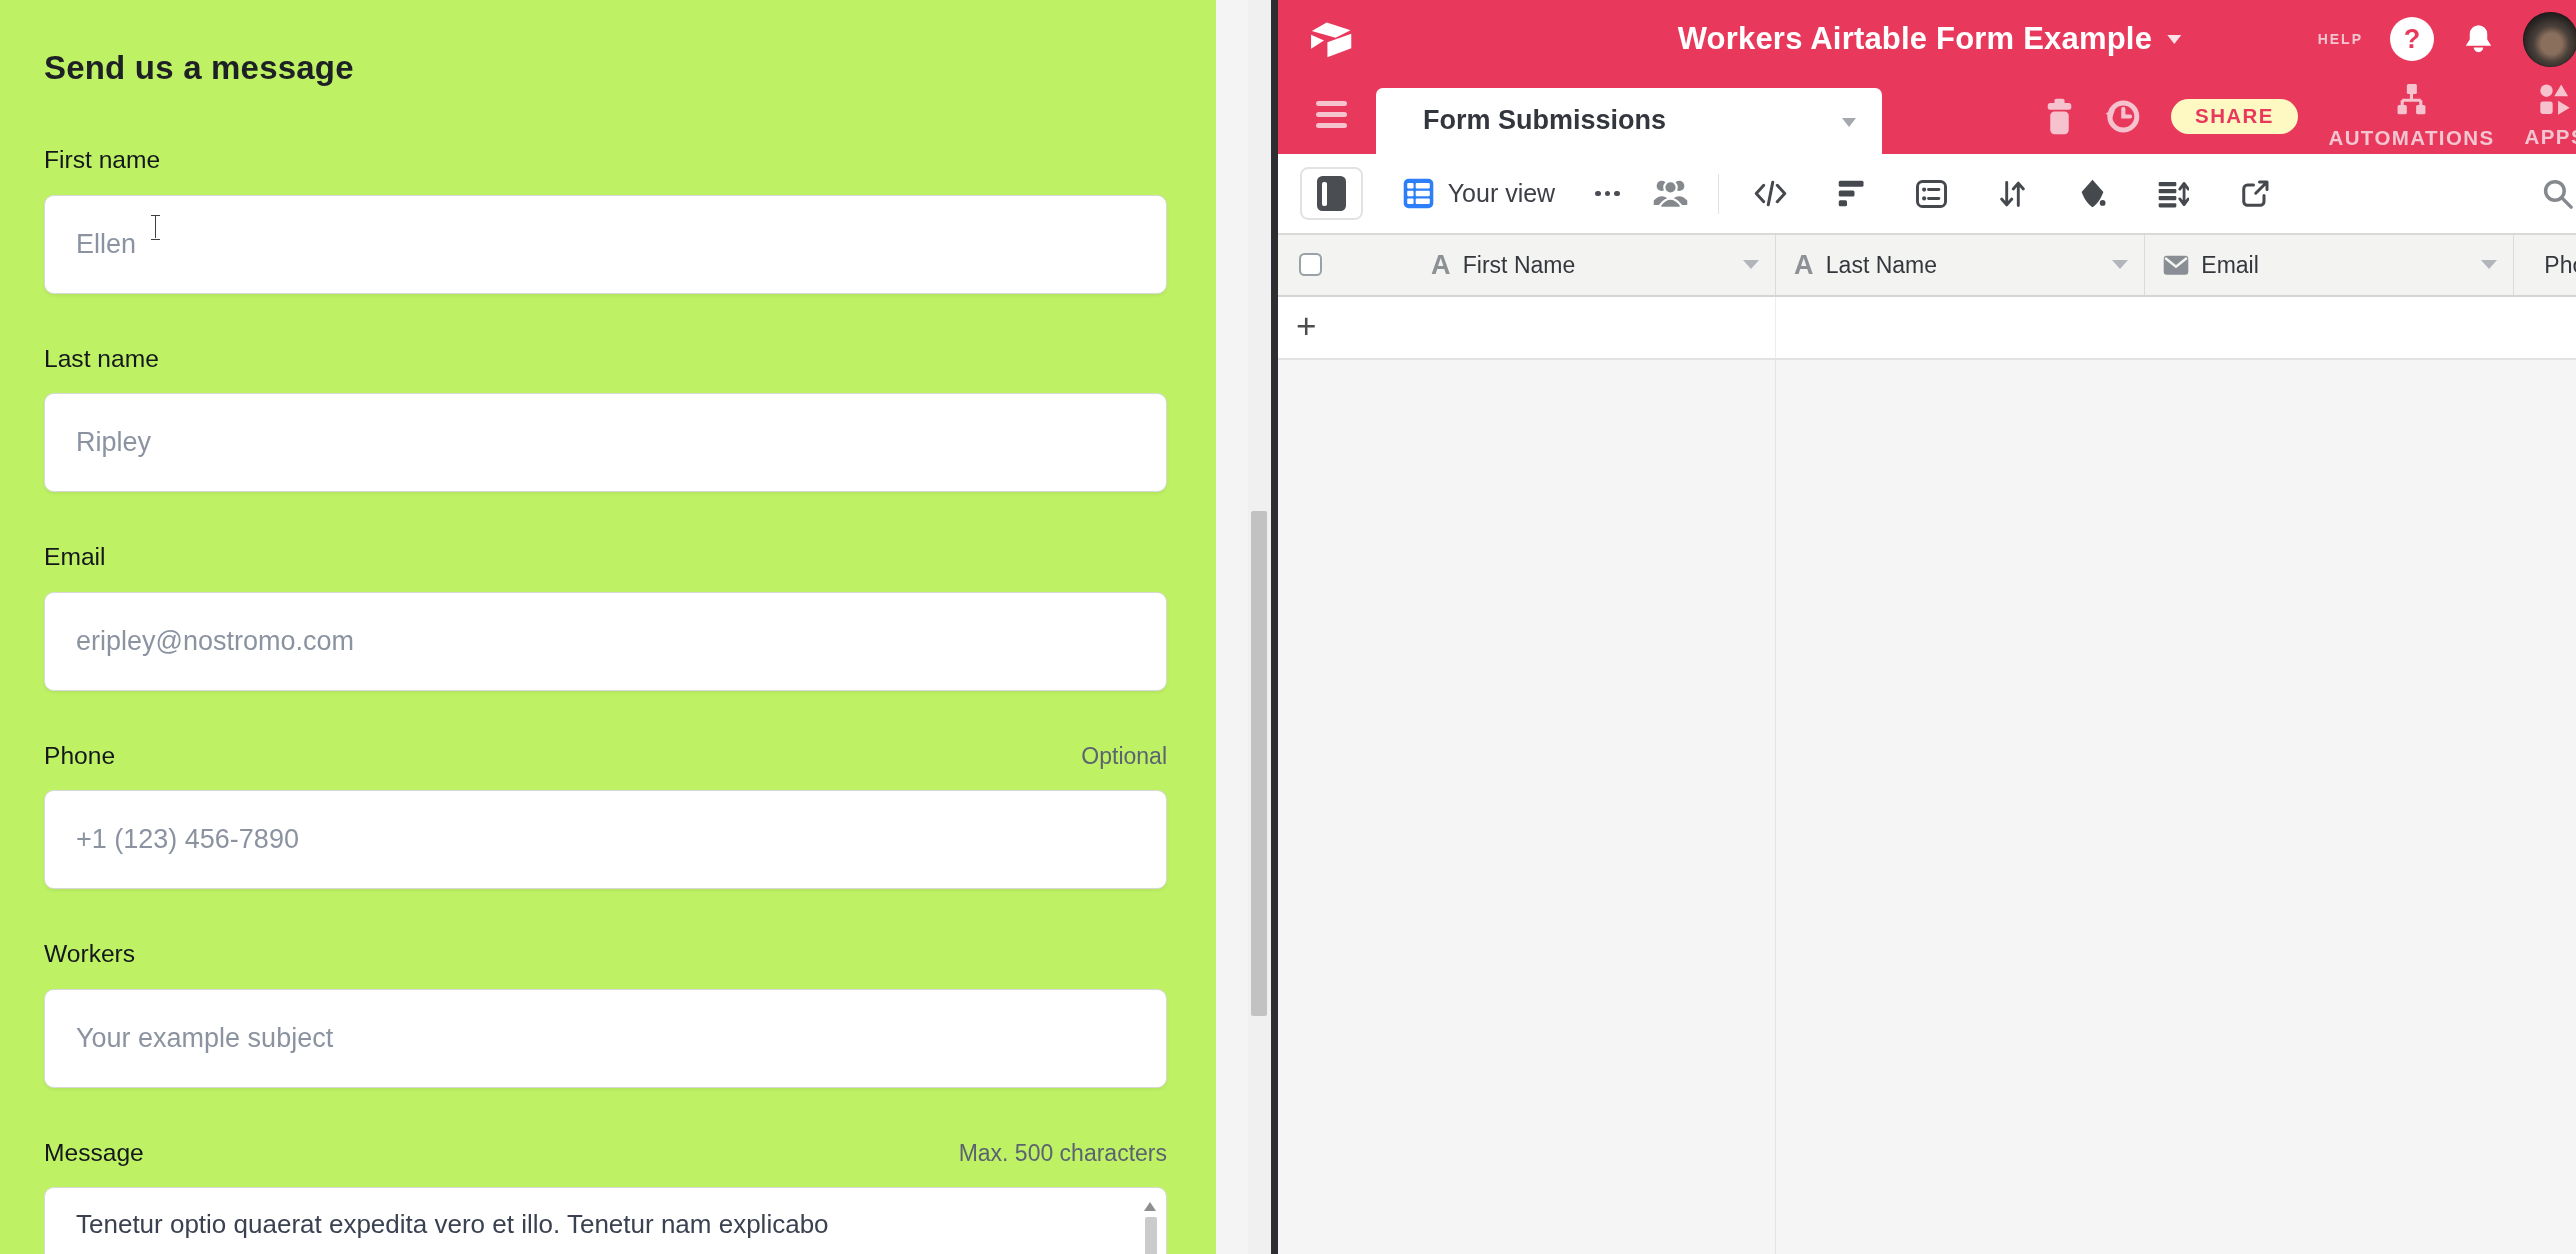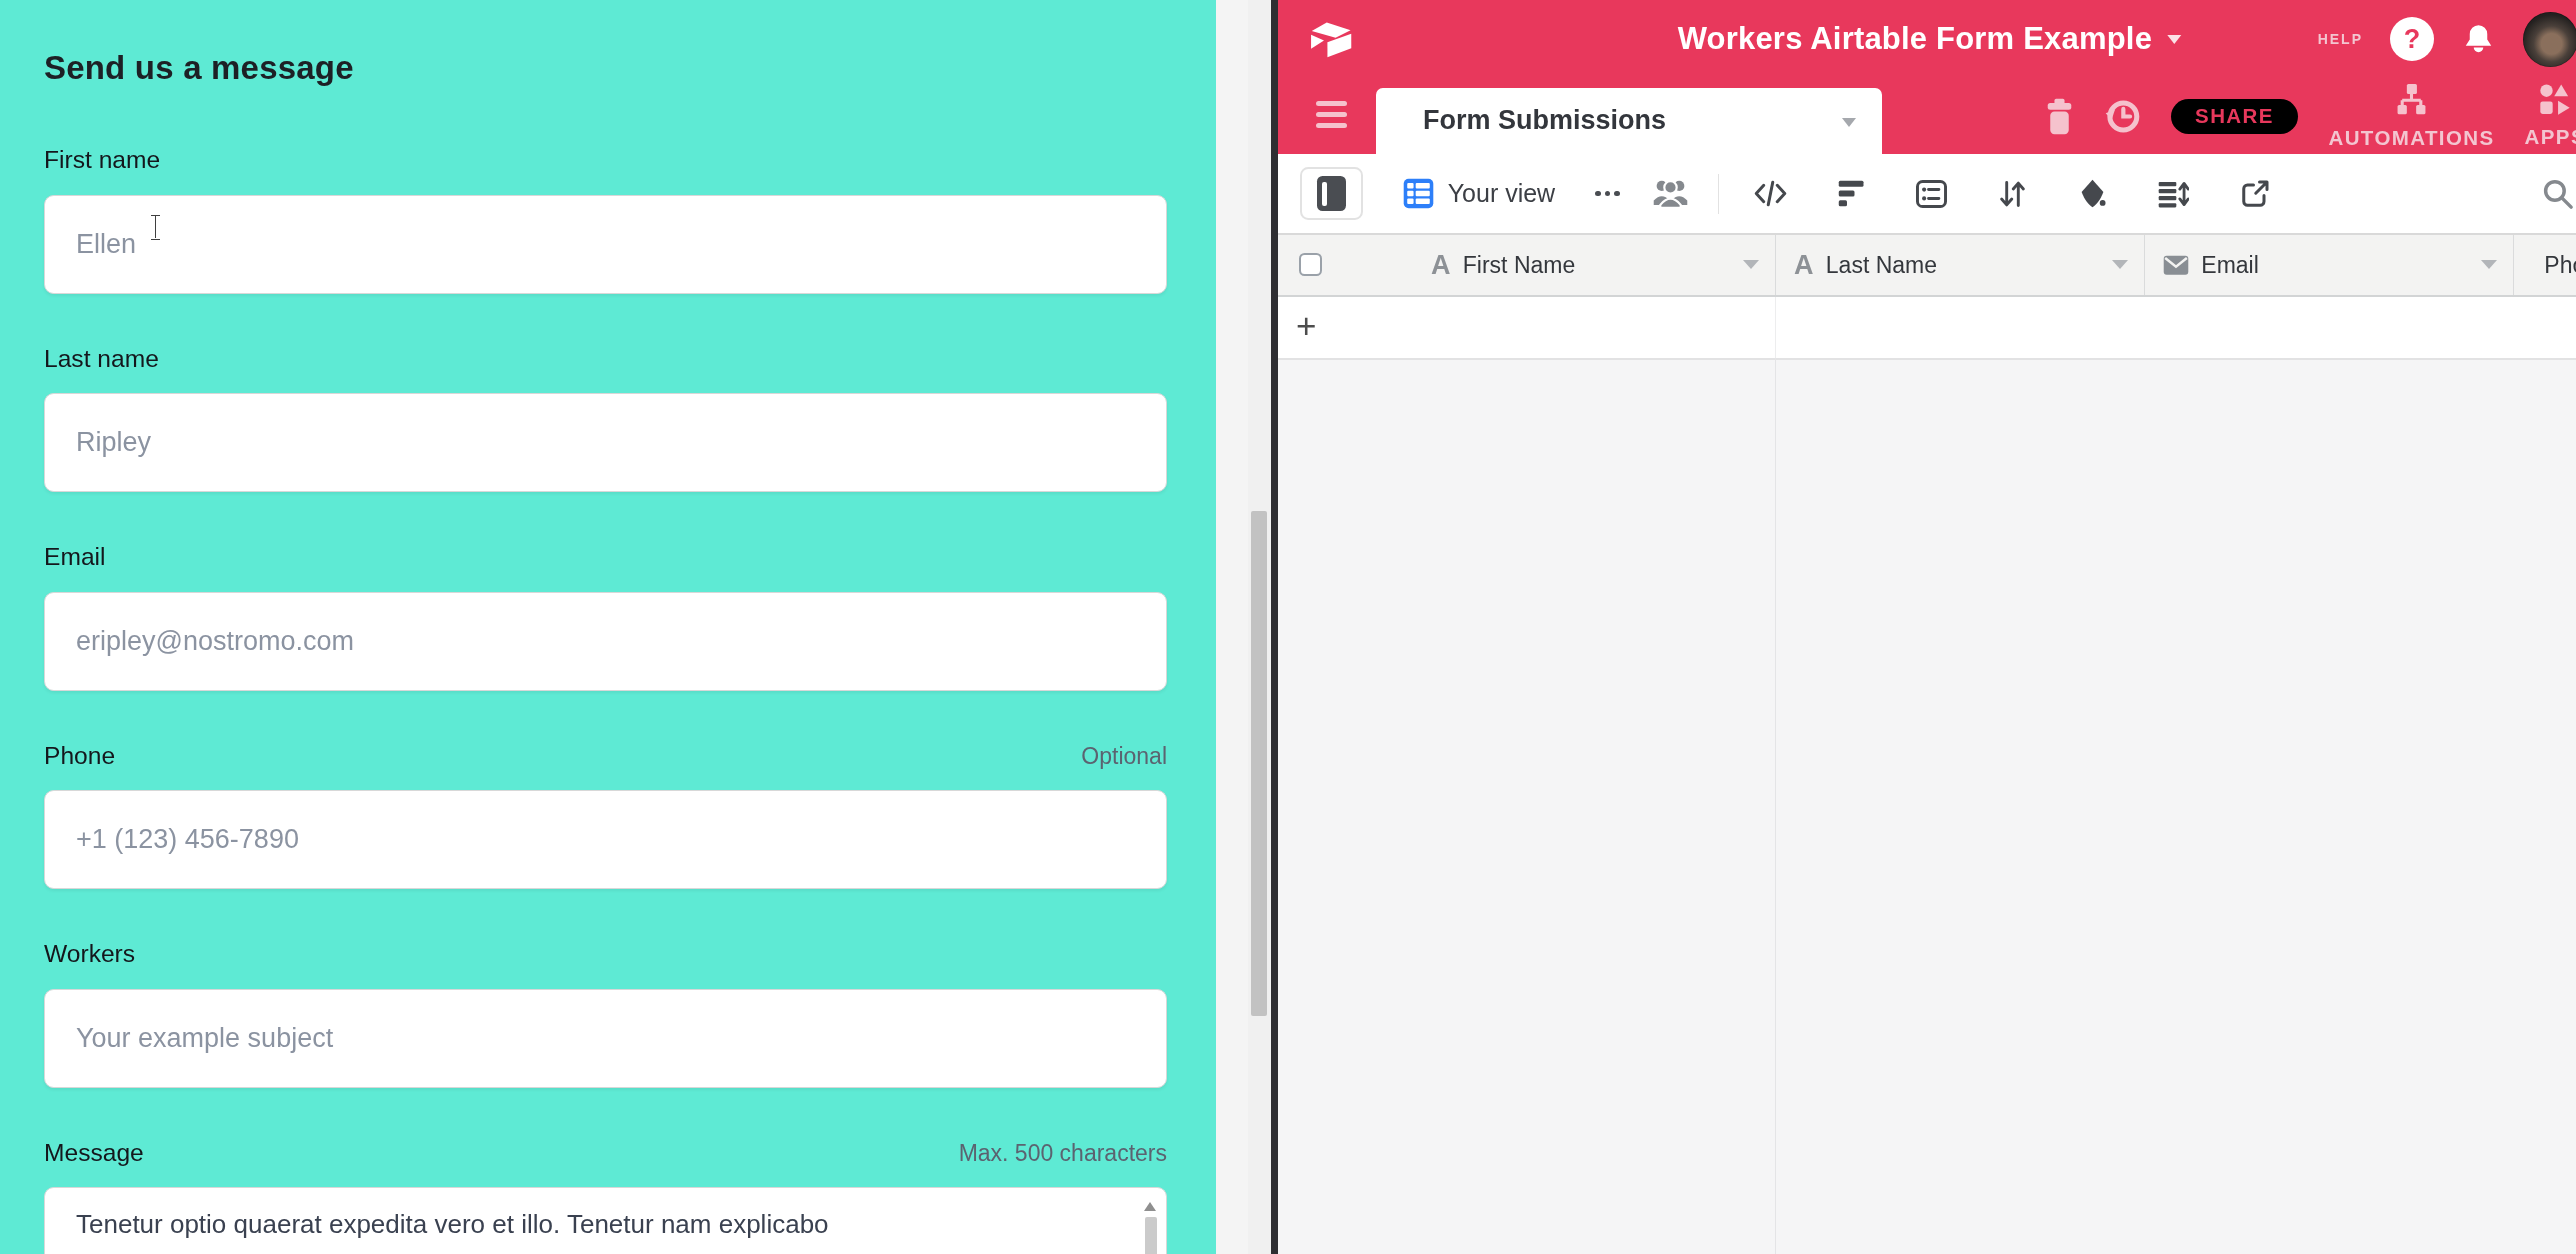--- a/index.html
+++ b/index.html
@@ -1,21 +1,21 @@
 <!DOCTYPE html>
 <html style="font-size:11px"><head>
 <meta charset="utf-8">
 <style>
   html,body{margin:0;padding:0;}
   body{
     width:2576px;height:1255px;position:relative;overflow:hidden;background:#ffffff;
     font-family:"Liberation Sans","DejaVu Sans",sans-serif;
   }
   
-  .left-pane{position:absolute;left:0;top:0;width:1216px;height:1255px;background:#5eead4;overflow:hidden;}
+  .left-pane{position:absolute;left:0;top:0;width:1216px;height:1255px;background:#bef264;overflow:hidden;}
   .form{position:absolute;left:44px;top:49px;width:1123px;}
   .form-heading{font-size:33px;font-weight:600;color:#1d2025;margin:0 0 59px 0;letter-spacing:0.2px;}
   .field{margin-bottom:51px;}
   .label-row{display:flex;justify-content:space-between;align-items:baseline;margin-bottom:20.5px;}
   .field-label{font-size:24.6px;font-weight:500;color:#14171c;}
   .field-helper{font-size:23px;font-weight:400;color:#5b6370;}
   .text-input{
     display:block;width:100%;height:99px;box-sizing:border-box;background:#fff;
     border:1.4px solid #d8d8d8;border-radius:9.6px;padding:0 31px;font-size:27px;color:#2f3642;
     box-shadow:0 2px 3.4px rgba(0,0,0,.06);outline:none;font-family:inherit;
@@ -57,21 +57,21 @@
   
   .at-tabbar{position:absolute;left:0;top:78px;right:0;height:76px;background:#e8385c;}
   .hamburger{position:absolute;left:38px;top:22.5px;display:flex;flex-direction:column;gap:5.5px;}
   .hamburger i{display:block;width:31px;height:5.5px;border-radius:2.7px;background:#f5c2cd;}
   .table-tab{position:absolute;left:98px;top:9.6px;width:506px;height:66px;background:#ffffff;
     border-radius:6.8px 6.8px 0 0;display:flex;align-items:center;}
   .table-tab-label{margin-left:47px;font-size:27px;font-weight:600;color:#33363c;}
   .tab-caret{position:absolute;right:26px;top:30px;width:0;height:0;
     border-left:7.5px solid transparent;border-right:7.5px solid transparent;border-top:9px solid #a5a8ad;}
   .tab-right{position:absolute;right:18px;top:0;height:76px;display:flex;align-items:center;gap:30px;}
-  .share-pill{height:35px;padding:0 24.6px;border-radius:18px;background:#000000;display:flex;align-items:center;}
+  .share-pill{height:35px;padding:0 24.6px;border-radius:18px;background:#fef9c3;display:flex;align-items:center;}
   .share-pill span{font-size:20.5px;font-weight:700;letter-spacing:1.4px;color:#e8385c;}
   .pinkbtn{display:flex;align-items:center;gap:8.2px;flex-direction:column;}
   .pinkbtn span{font-size:20.5px;font-weight:700;letter-spacing:1.4px;color:#f3c5d0;}
   
   .at-toolbar{position:absolute;left:0;top:154px;right:0;height:79px;background:#ffffff;display:flex;align-items:center;}
   .panel-toggle{margin-left:22px;width:63px;height:53px;border:2px solid #e2e2e2;border-radius:8.2px;
     box-sizing:border-box;display:flex;align-items:center;justify-content:center;background:#fff;}
   .panel-toggle-glyph{position:relative;width:29px;height:35px;background:#4a4d52;border-radius:5.5px;}
   .panel-toggle-glyph:before{content:"";position:absolute;left:4.8px;top:5.5px;bottom:5.5px;width:4.8px;background:#fff;border-radius:2px;}
   .grid-chip{display:flex;align-items:center;gap:13.7px;margin-left:40px;}

